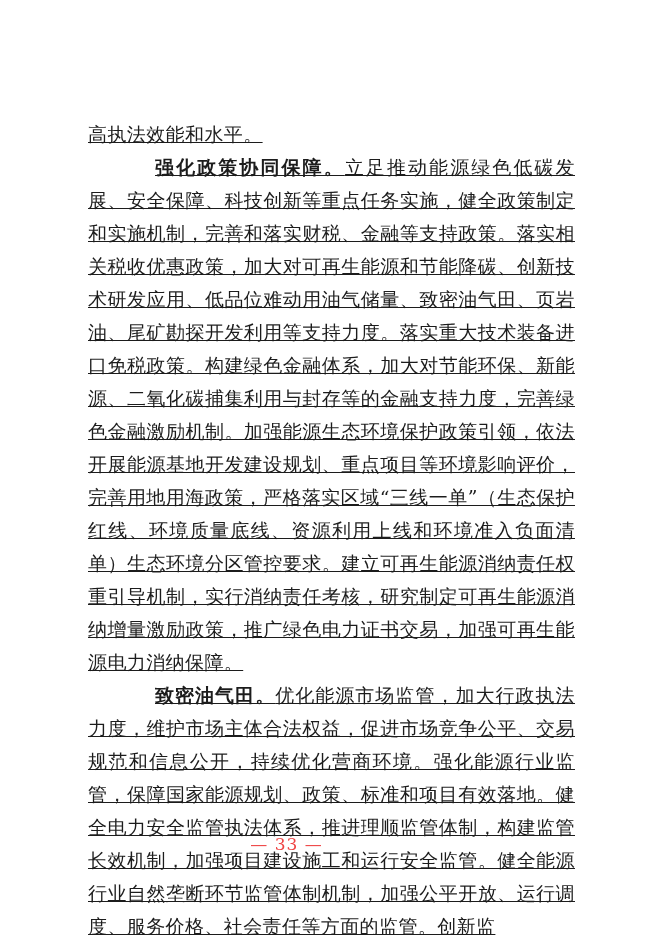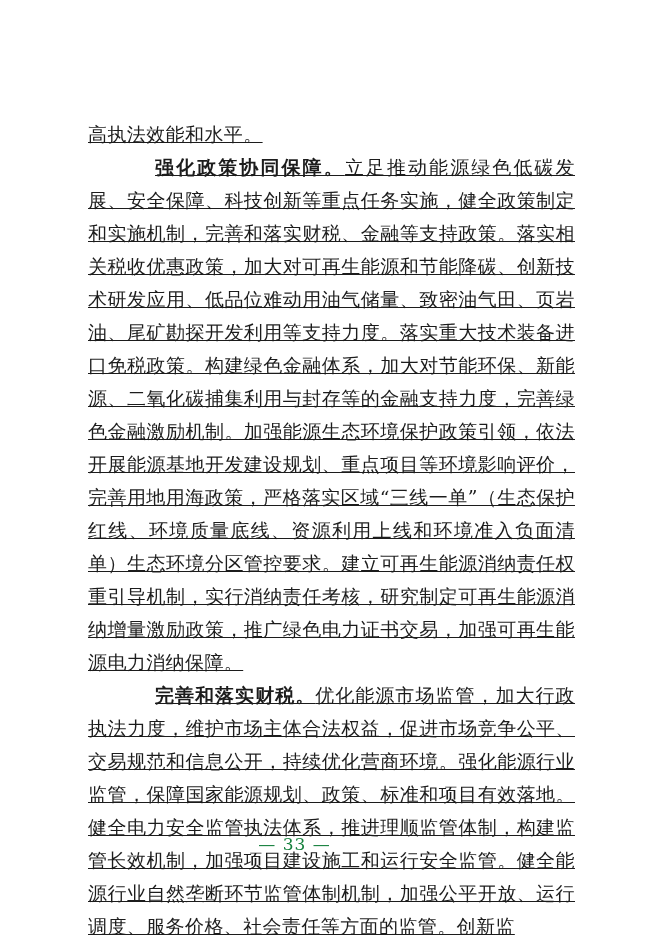--- a/index.html
+++ b/index.html
@@ -34,39 +34,39 @@
   }
   .para.indented {
     text-indent: 2em;
   }
   .lead {
     font-weight: bold;
     margin-left: 29px;
   }
   .footer {
     position: absolute;
-    left: 16px;
+    left: 8px;
     top: 831px;
     width: 557px;
     text-align: center;
     font-size: 17px;
     line-height: 26px;
     letter-spacing: 1px;
-    color: #15803d;
+    color: #ef4444;
   }
 </style>
 </head>
 <body>
 
 <div class="page">
   <div class="text-block">
     <p class="para">
       <span>高执法效能和水平。</span>
     </p>
     <p class="para indented">
       <span class="lead">强化政策协同保障。</span><span>立足推动能源绿色低碳发展、安全保障、科技创新等重点任务实施，健全政策制定和实施机制，完善和落实财税、金融等支持政策。落实相关税收优惠政策，加大对可再生能源和节能降碳、创新技术研发应用、低品位难动用油气储量、致密油气田、页岩油、尾矿勘探开发利用等支持力度。落实重大技术装备进口免税政策。构建绿色金融体系，加大对节能环保、新能源、二氧化碳捕集利用与封存等的金融支持力度，完善绿色金融激励机制。加强能源生态环境保护政策引领，依法开展能源基地开发建设规划、重点项目等环境影响评价，完善用地用海政策，严格落实区域“三线一单”（生态保护红线、环境质量底线、资源利用上线和环境准入负面清单）生态环境分区管控要求。建立可再生能源消纳责任权重引导机制，实行消纳责任考核，研究制定可再生能源消纳增量激励政策，推广绿色电力证书交易，加强可再生能源电力消纳保障。</span>
     </p>
     <p class="para indented">
-      <span class="lead">完善和落实财税。</span><span>优化能源市场监管，加大行政执法力度，维护市场主体合法权益，促进市场竞争公平、交易规范和信息公开，持续优化营商环境。强化能源行业监管，保障国家能源规划、政策、标准和项目有效落地。健全电力安全监管执法体系，推进理顺监管体制，构建监管长效机制，加强项目建设施工和运行安全监管。健全能源行业自然垄断环节监管体制机制，加强公平开放、运行调度、服务价格、社会责任等方面的监管。创新监</span>
+      <span class="lead">致密油气田。</span><span>优化能源市场监管，加大行政执法力度，维护市场主体合法权益，促进市场竞争公平、交易规范和信息公开，持续优化营商环境。强化能源行业监管，保障国家能源规划、政策、标准和项目有效落地。健全电力安全监管执法体系，推进理顺监管体制，构建监管长效机制，加强项目建设施工和运行安全监管。健全能源行业自然垄断环节监管体制机制，加强公平开放、运行调度、服务价格、社会责任等方面的监管。创新监</span>
     </p>
   </div>
   <div class="footer">— 33 —</div>
 </div>
 
 </body></html>

